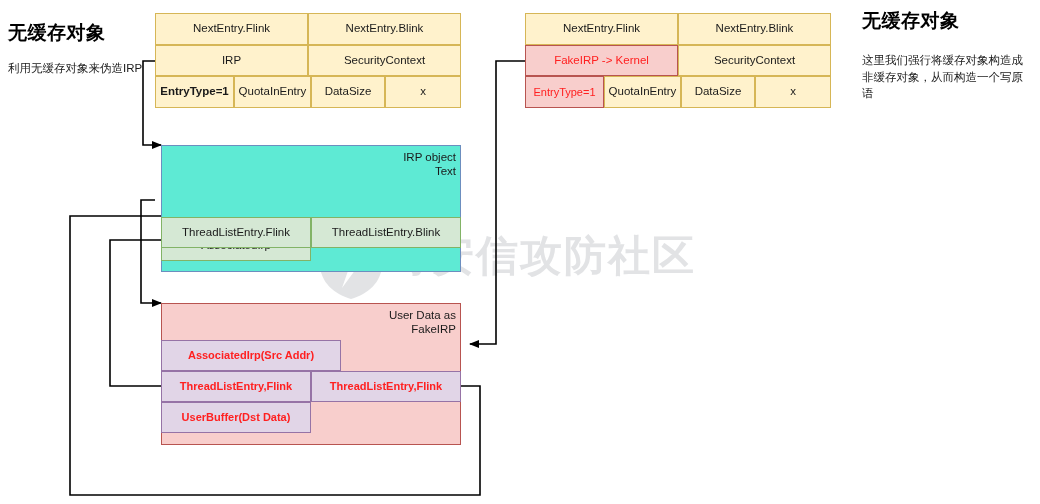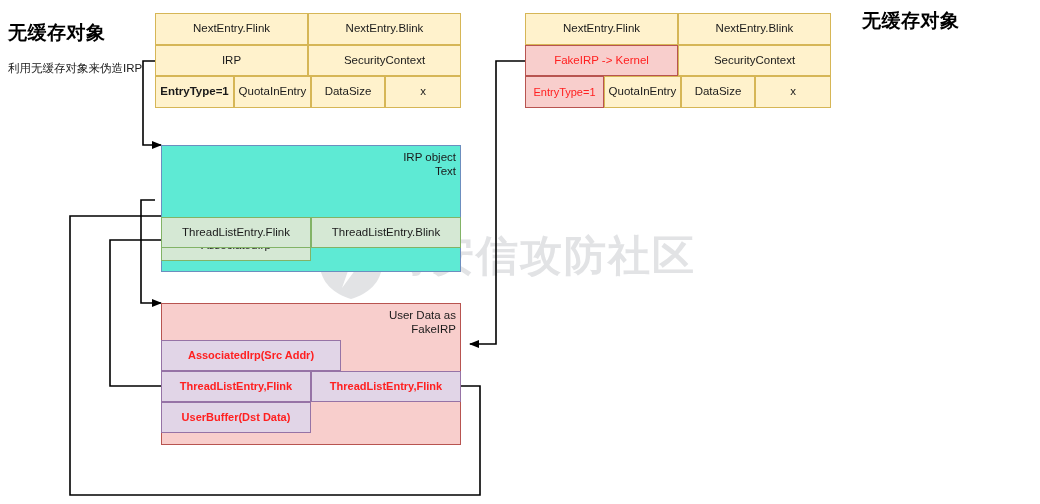--- a/index.html
+++ b/index.html
@@ -142,20 +142,21 @@
 
     <path d="M162,240 L110,240 L110,386 L161,386" fill="none" stroke="#000" stroke-width="1.6" marker-start="url(#ahl)"></path>
 
     <path d="M525,61 L496,61 L496,344 L470,344" fill="none" stroke="#000" stroke-width="1.6" marker-end="url(#ah)"></path>
   </svg>
 
   <div class="abs heading" style="left:8px; top:22px; width:140px;">无缓存对象</div>
   <div class="abs subtext" style="left:8px; top:60px; width:140px;">利用无缓存对象来伪造IRP</div>
 
   <div class="abs heading" style="left:862px; top:10px; width:175px;">无缓存对象</div>
+  <div class="abs subtext" style="left:862px; top:52px; width:172px;">这里我们强行将缓存对象构造成非缓存对象，从而构造一个写原语</div>
 
   <div class="abs" style="left:155px; top:13px; width:306px; height:95px;">
 
     <div class="abs cell cell-yellow" style="left:0px;   top:0px;  width:153px; height:32px;">NextEntry.Flink</div>
     <div class="abs cell cell-yellow" style="left:153px; top:0px;  width:153px; height:32px;">NextEntry.Blink</div>
 
     <div class="abs cell cell-yellow" style="left:0px;   top:32px; width:153px; height:31px;">IRP</div>
     <div class="abs cell cell-yellow" style="left:153px; top:32px; width:153px; height:31px;">SecurityContext</div>
 
     <div class="abs cell cell-yellow bold" style="left:0px;   top:63px; width:79px; height:32px;">EntryType=1</div>

